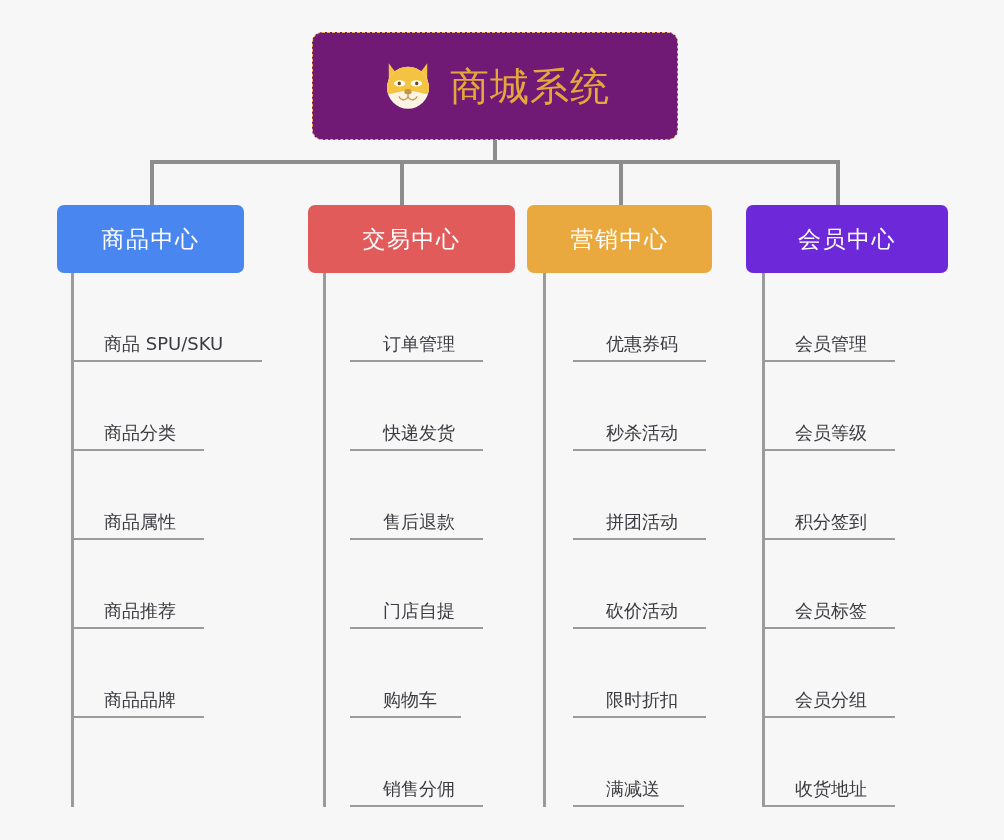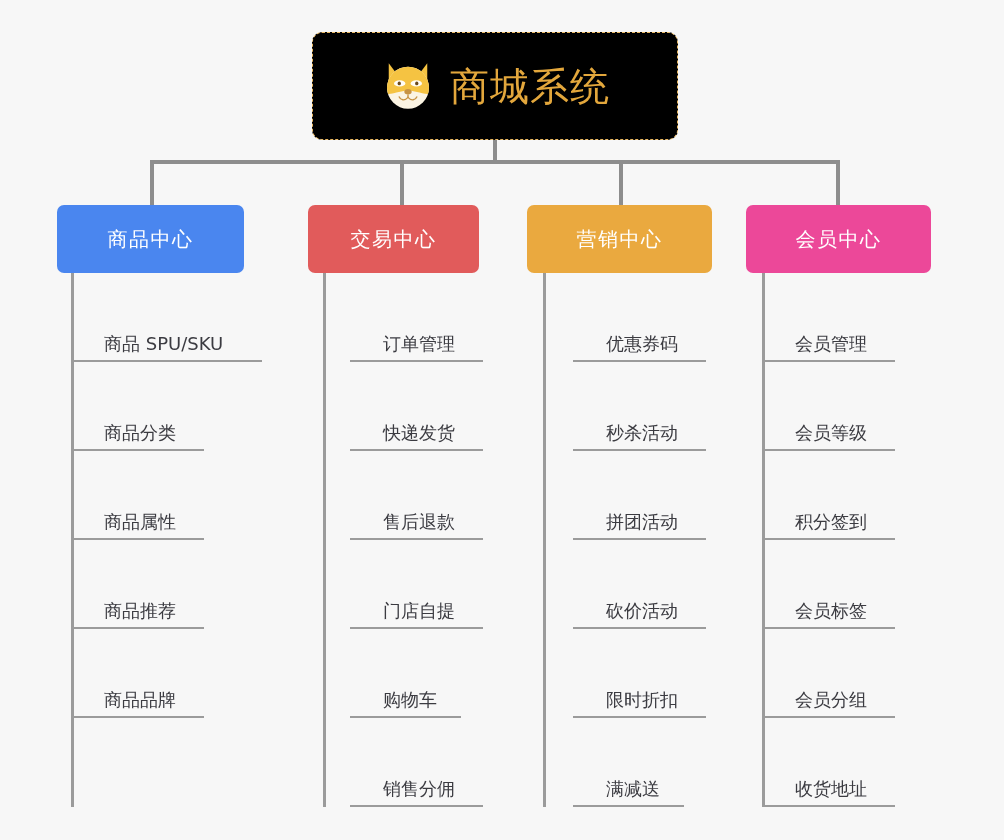--- a/index.html
+++ b/index.html
@@ -22,21 +22,21 @@
     height: 840px;
   }
 
   
   .root-node {
     position: absolute;
     left: 312px;
     top: 32px;
     width: 366px;
     height: 108px;
-    background: #000000;
+    background: #701a75;
     border: 1px dashed #eab963;
     border-radius: 10px;
     box-sizing: border-box;
     display: flex;
     align-items: center;
     justify-content: center;
     gap: 14px;
   }
   .root-icon {
     width: 56px;
@@ -81,21 +81,21 @@
     position: absolute;
     top: 205px;
     height: 68px;
     border-radius: 7px;
     display: flex;
     align-items: center;
     justify-content: center;
     box-sizing: border-box;
   }
   .cat-label {
-    font-size: 20px;
+    font-size: 23px;
     color: #ffffff;
     letter-spacing: 1.5px;
     white-space: nowrap;
     font-family: Liberation Serif, serif;
   }
 
   
   .leaf-col {
     position: absolute;
     top: 273px;
@@ -157,27 +157,27 @@
   <div class="conn conn-v-root" style="background: rgb(141, 141, 141);"></div>
   <div class="conn conn-h-bus" style="background: rgb(141, 141, 141);"></div>
   <div class="conn conn-v-drop" style="left: 150px; background: rgb(141, 141, 141);"></div>
   <div class="conn conn-v-drop" style="left: 400px; background: rgb(141, 141, 141);"></div>
   <div class="conn conn-v-drop" style="left: 619px; background: rgb(141, 141, 141);"></div>
   <div class="conn conn-v-drop" style="left: 836px; background: rgb(141, 141, 141);"></div>
 
   <div class="cat-box" style="left: 57px; width: 187px; background: rgb(74, 134, 239);">
     <span class="cat-label">商品中心</span>
   </div>
-  <div class="cat-box" style="left: 308px; width: 171px; background: rgb(225, 91, 91);">
+  <div class="cat-box" style="left: 308px; width: 207px; background: rgb(225, 91, 91);">
     <span class="cat-label">交易中心</span>
   </div>
   <div class="cat-box" style="left: 527px; width: 185px; background: rgb(234, 169, 63);">
     <span class="cat-label">营销中心</span>
   </div>
-  <div class="cat-box" style="left: 746px; width: 185px; background: #ec4899;">
+  <div class="cat-box" style="left: 746px; width: 202px; background: #6d28d9;">
     <span class="cat-label">会员中心</span>
   </div>
 
   <div class="leaf-col" style="left: 71px;">
       <div class="leaf-rail" style="height: 534px;"></div>
       <div class="leaf-item">
         <span class="leaf-text">商品 SPU/SKU</span>
         <div class="leaf-underline" style="width: 191px;"></div>
       </div>
       <div class="leaf-item">

